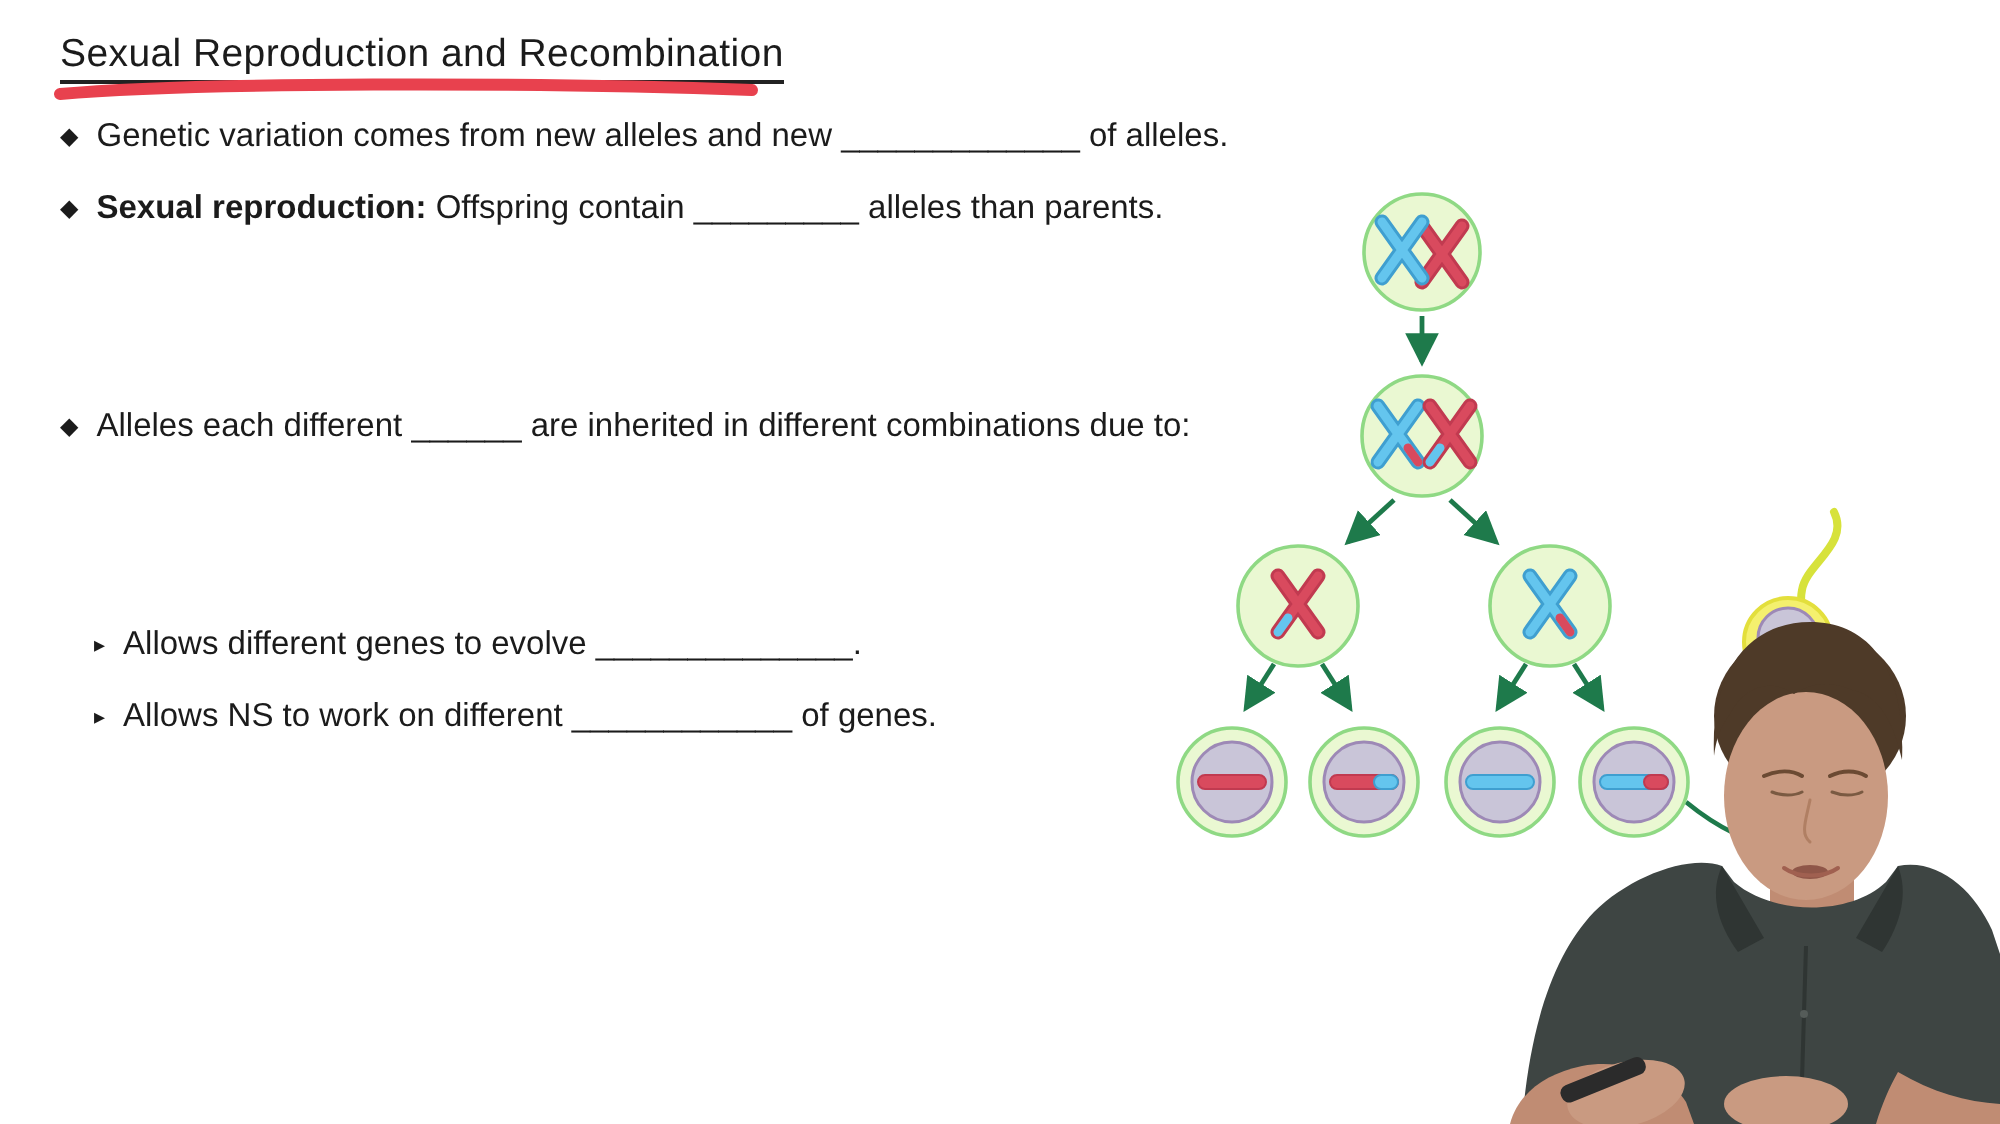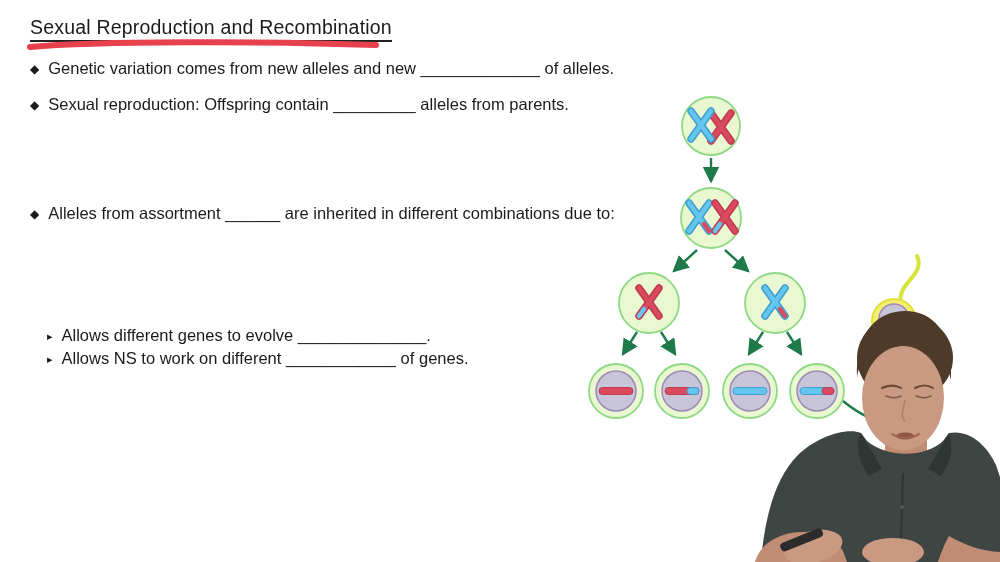--- a/index.html
+++ b/index.html
@@ -6,21 +6,21 @@
   .canvas{position:relative;width:1000px;height:562px;background:#ffffff;overflow:hidden;
           font-family:"Liberation Sans","DejaVu Sans",sans-serif;color:var(--c-text,#1b1b1b);}
   .title{position:absolute;left:30px;top:16px;font-size:19.5px;font-weight:normal;
          letter-spacing:.2px;border-bottom:2px solid #222;padding-bottom:1px;white-space:nowrap;}
   .swoosh{position:absolute;left:26px;top:38px;}
   .line{position:absolute;font-size:16.5px;white-space:nowrap;}
   .mk{display:inline-block;margin-right:9px;}
   .mk-diamond{font-size:12px;vertical-align:1px;}
   .mk-tri{font-size:11px;vertical-align:1px;}
   .mk-num{font-weight:bold;margin-right:13px;font-size:16.5px;}
-  b.lead{font-weight:normal;}
+  b.lead{font-weight:bold;}
   svg.scene{position:absolute;left:0;top:0;}
   
   .cell{fill:var(--c-cell-fill);stroke:var(--c-cell-border);stroke-width:1.8;}
   .nucleus{fill:var(--c-nucleus-fill);stroke:var(--c-nucleus-border);stroke-width:1.5;}
   .xo{fill:none;stroke-width:7.5;stroke-linecap:round;}
   .xi{fill:none;stroke-width:4.5;stroke-linecap:round;}
   .tip{fill:none;stroke-width:4.5;stroke-linecap:round;}
   .chrRo{stroke:var(--c-chromosome-red-dark);}
   .chrR{stroke:var(--c-chromosome-red);}
   .chrBo{stroke:var(--c-chromosome-blue-dark);}
@@ -43,31 +43,31 @@
   <div class="title">Sexual Reproduction and Recombination</div>
   <svg class="swoosh" width="356" height="16" viewBox="0 0 356 16">
     <path d="M4,9 C70,3 240,3 350,7" fill="none" stroke="var(--c-marker-red)" stroke-width="6" stroke-linecap="round"></path>
   </svg>
 
   <div class="line" style="left:30px;top:59px">
     <span class="mk mk-diamond">◆</span><span>Genetic variation comes from new alleles and new _____________ of alleles.</span>
   </div>
 
   <div class="line" style="left:30px;top:95px">
-    <span class="mk mk-diamond">◆</span><b class="lead">Sexual reproduction:</b><span> Offspring contain _________ alleles from parents.</span>
+    <span class="mk mk-diamond">◆</span><b class="lead">Sexual reproduction:</b><span> Offspring contain _________ alleles than parents.</span>
   </div>
 
 
   <div class="line" style="left:30px;top:204px">
-    <span class="mk mk-diamond">◆</span><span>Alleles from assortment ______ are inherited in different combinations due to:</span>
+    <span class="mk mk-diamond">◆</span><span>Alleles each different ______ are inherited in different combinations due to:</span>
   </div>
 
 
 
-  <div class="line" style="left:47px;top:326px">
+  <div class="line" style="left:47px;top:313px">
     <span class="mk mk-tri">▸</span><span>Allows different genes to evolve ______________.</span>
   </div>
 
   <div class="line" style="left:47px;top:349px">
     <span class="mk mk-tri">▸</span><span>Allows NS to work on different ____________ of genes.</span>
   </div>
 
   <svg class="scene" width="1000" height="562" viewBox="0 0 1000 562">
     <defs>
       <marker id="ah" markerWidth="8" markerHeight="8" refX="6" refY="3.5" orient="auto">

